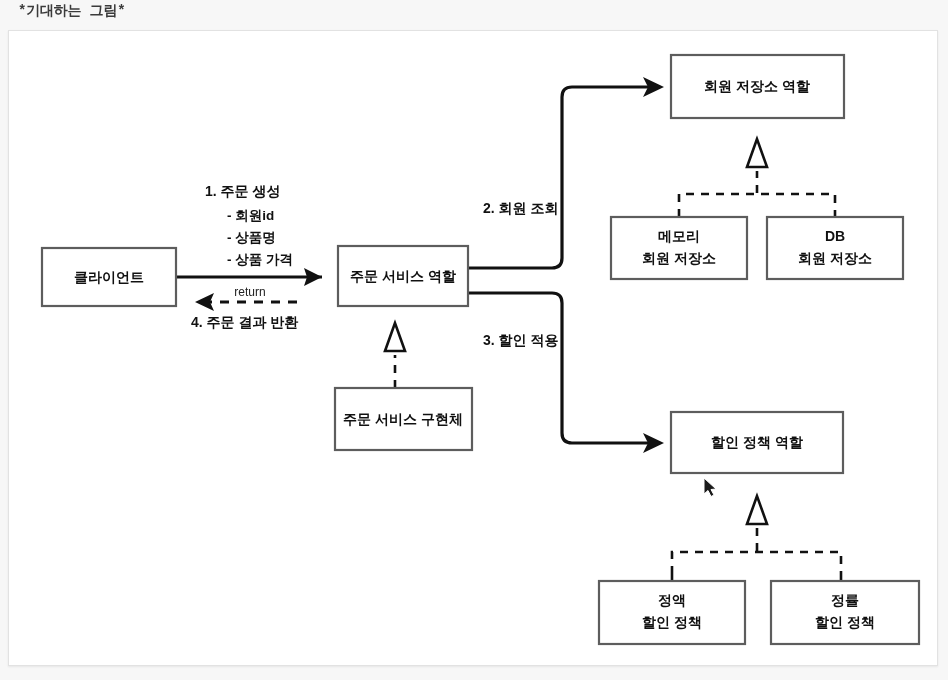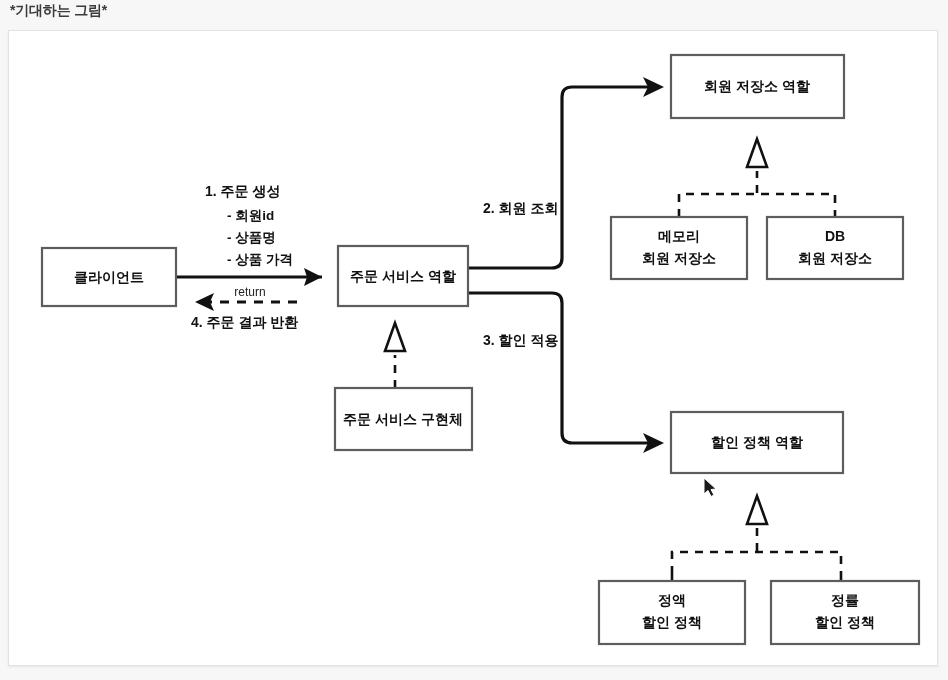--- a/index.html
+++ b/index.html
@@ -3,24 +3,25 @@
 <meta charset="utf-8">
 <style>
   html,body{margin:0;padding:0;}
   body{
     width:948px;height:680px;
     background:#f7f7f7;
     font-family:"Liberation Sans","DejaVu Sans",sans-serif;
     overflow:hidden;
   }
   #page-title{
-    position:absolute;left:10px;top:2px;
+    position:absolute;left:18px;top:2px;
     font-size:14px;font-weight:700;color:#3b3b3b;
     letter-spacing:-0.2px;
     white-space:nowrap;
+    font-family:Liberation Mono, monospace;
   }
   #canvas-panel{
     position:absolute;left:8px;top:30px;
     width:930px;height:636px;
     background:#ffffff;
     border:1px solid #e2e2e2;
     box-sizing:border-box;
     box-shadow:0 1px 2px rgba(0,0,0,0.07);
   }
   #diagram-svg{position:absolute;left:0;top:0;}

